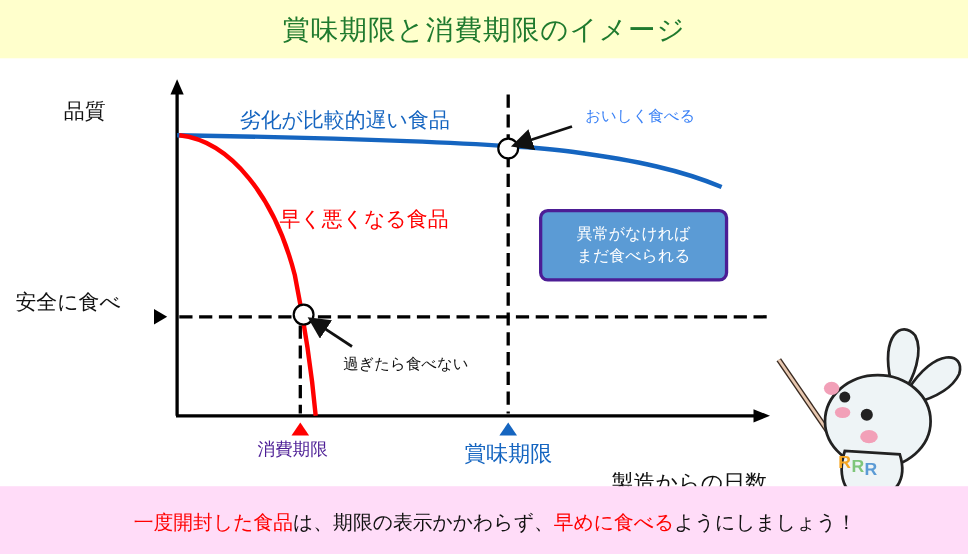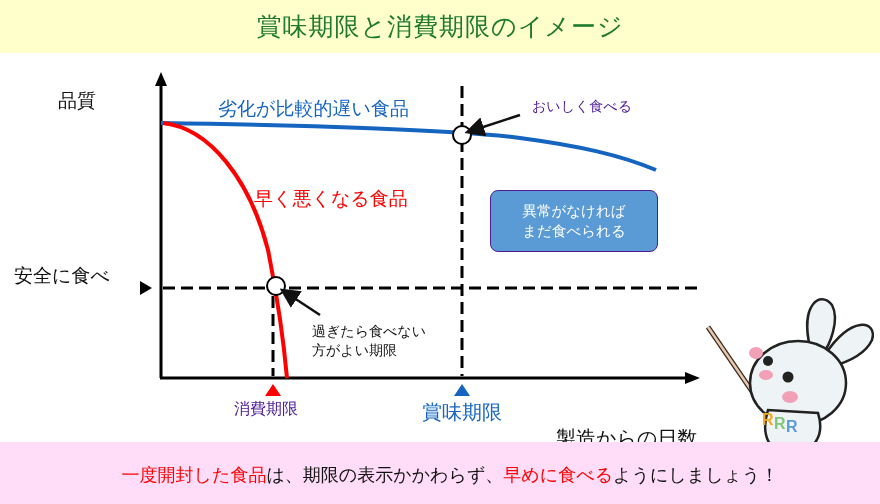--- a/index.html
+++ b/index.html
@@ -10,25 +10,25 @@
   .title-bar span { color:#1f7a2e; font-size:25px; letter-spacing:1px; }
   .footer-bar { position:absolute; left:0; top:442px; width:880px; height:62px; background:#ffdcf8;
                 display:flex; align-items:center; justify-content:center; }
   .footer-bar .txt { font-size:18px; color:#111; position:relative; top:2px; left:10px;font-family:Liberation Serif, serif; }
   .footer-bar .red { color:#ff0000; }
   svg.diagram { position:absolute; left:0; top:0; }
   .lbl { position:absolute; white-space:nowrap; }
   .axis-y { left:58px; top:88px; font-size:19px; color:#111; }
   .blue-curve-label { left:218px; top:96px; font-size:19px; color:#1565c0; }
   .red-curve-label { left:254px; top:186px; font-size:19px; color:#ff0000; }
-  .note-best { left:532px; top:97px; font-size:14px; color:#4c1d95; line-height:19px; }
+  .note-best { left:532px; top:97px; font-size:14px; color:#3b82f6; line-height:19px; }
   .note-use { left:312px; top:322px; font-size:14px; color:#111; line-height:19px; }
   .safe-limit { left:14px; top:263px; font-size:19px; color:#111; line-height:24px; }
   .box { position:absolute; left:490px; top:190px; width:166px; height:60px; background:#5b9bd5;
-         border:1px solid #4c1d95; border-radius:8px; color:#fff; font-size:14.5px;
+         border:3px solid #4c1d95; border-radius:8px; color:#fff; font-size:14.5px;
          display:flex; flex-direction:column; align-items:center; justify-content:center; line-height:20px; }
   .xl-red { left:234px; top:399px; font-size:16px; color:#4c1d95; }
   .xl-blue { left:422px; top:399px; font-size:20px; color:#1565c0; }
   .xl-axis { left:556px; top:401px; font-size:20px; color:#111;margin-top:24px; }
   .mascot { position:absolute; left:700px; top:285px; }
 </style>
 </head>
 <body>
 
 <div class="title-bar">
@@ -71,21 +71,20 @@
 
 <div class="lbl axis-y">品質</div>
 <div class="lbl blue-curve-label">劣化が比較的遅い食品</div>
 <div class="lbl red-curve-label">早く悪くなる食品</div>
 
 <div class="lbl note-best">
   <div>おいしく食べる</div>
 </div>
 <div class="lbl note-use">
   <div>過ぎたら食べない</div>
-  <div>方がよい期限</div>
 </div>
 
 <div class="lbl safe-limit">
   <div><span>安全に食べ</span></div>
 </div>
 
 <div class="box">
   <div>異常がなければ</div>
   <div>まだ食べられる</div>
 </div>

